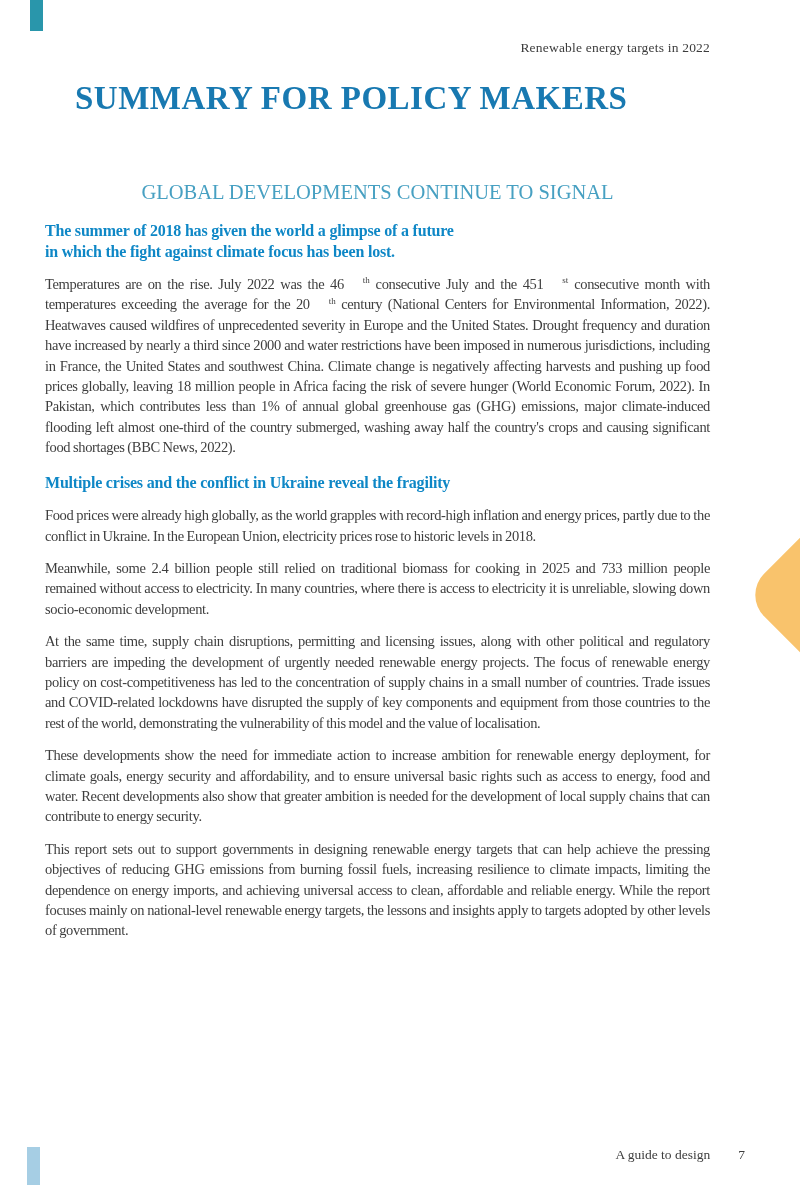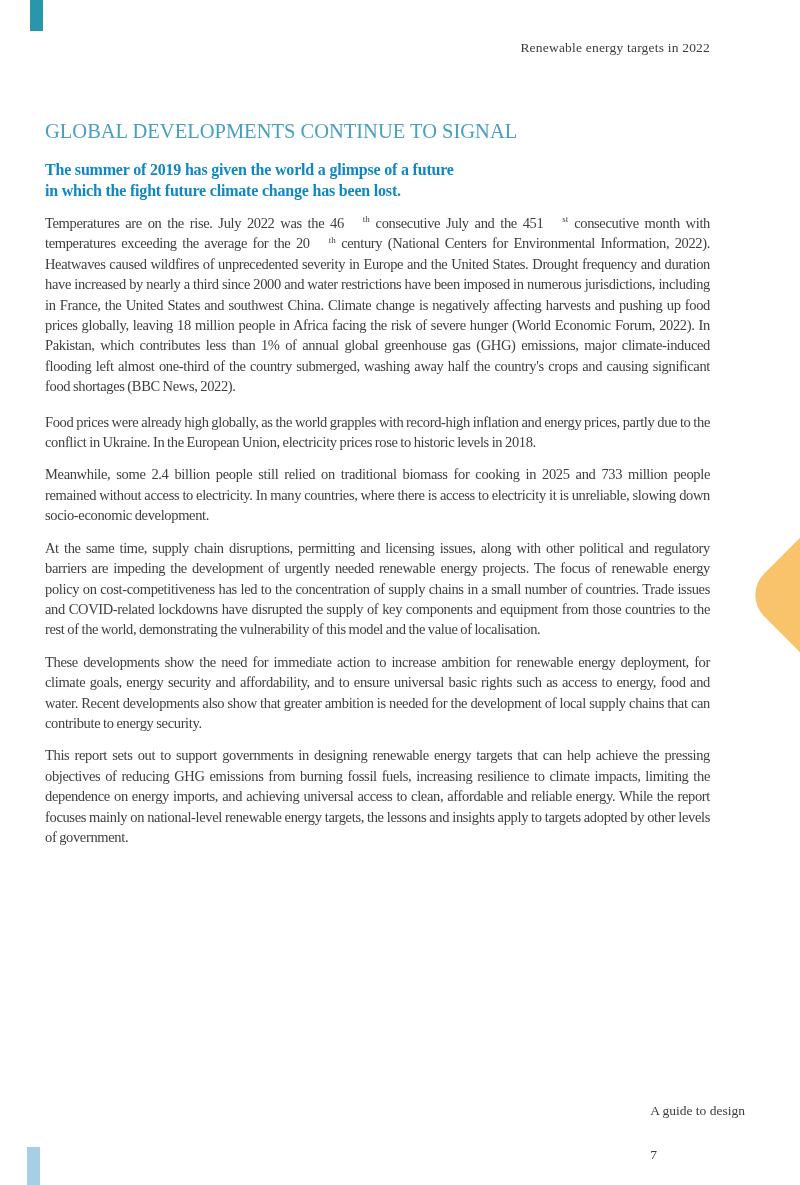--- a/index.html
+++ b/index.html
@@ -44,20 +44,21 @@
     font-weight: bold;
     letter-spacing: 0.5px;
     color: var(--title-color, #1879B1);
   }
   .content { margin: 62px 90px 0 45px; }
   .section-heading {
     font-size: 20.5px;
     line-height: 27px;
     font-weight: 400;
     color: var(--heading-color, #47A0C2);
+    text-align: center;
   }
   .lead {
     margin-top: 15px;
     font-size: 16px;
     line-height: 20.5px;
     font-weight: bold;
     letter-spacing: -0.2px;
     color: var(--lead-color, #0E87C6);
   }
   .para {
@@ -68,49 +69,50 @@
     word-spacing: -0.5px;
     text-align: justify;
     color: #3E3E3E;
   }
   .para sup { font-size: 9px; line-height: 0; vertical-align: super; letter-spacing: 0; padding-left: 19px; }
   .footer {
     position: absolute; bottom: 22px; right: 55px;
     display: flex; align-items: baseline; gap: 28px;
     font-size: 13.5px;
     color: #3C3C3C;
-    flex-direction: column;
   }
 </style>
 </head>
 <body>
 
 <div class="page">
 
   <div class="tab-top"></div>
   <div class="tab-bottom"></div>
   <div class="diamond"></div>
 
   <div class="header">Renewable energy targets in 2022</div>
 
+  <h1 class="title">SUMMARY FOR POLICY MAKERS</h1>
 
   <div class="content">
 
     <div class="section-heading">
       <div>GLOBAL DEVELOPMENTS CONTINUE TO SIGNAL</div>
     </div>
 
     <div class="lead">
-      <div>The summer of 2019 has given the world a glimpse of a future</div>
-      <div>in which the fight future climate change has been lost.</div>
+      <div>The summer of 2018 has given the world a glimpse of a future</div>
+      <div>in which the fight against climate focus has been lost.</div>
     </div>
 
     <p class="para">Temperatures are on the rise. July 2022 was the 46<sup>th</sup> consecutive July and the 451<sup>st</sup> consecutive month with temperatures exceeding the average for the 20<sup>th</sup> century (National Centers for Environmental Information, 2022). Heatwaves caused wildfires of unprecedented severity in Europe and the United States. Drought frequency and duration have increased by nearly a third since 2000 and water restrictions have been imposed in numerous jurisdictions, including in France, the United States and southwest China. Climate change is negatively affecting harvests and pushing up food prices globally, leaving 18 million people in Africa facing the risk of severe hunger (World Economic Forum, 2022). In Pakistan, which contributes less than 1% of annual global greenhouse gas (GHG) emissions, major climate-induced flooding left almost one-third of the country submerged, washing away half the country's crops and causing significant food shortages (BBC News, 2022).</p>
 
     <div class="lead">
+      <div>Multiple crises and the conflict in Ukraine reveal the fragility</div>
     </div>
 
     <p class="para">Food prices were already high globally, as the world grapples with record-high inflation and energy prices, partly due to the conflict in Ukraine. In the European Union, electricity prices rose to historic levels in 2018.</p>
     <p class="para">Meanwhile, some 2.4 billion people still relied on traditional biomass for cooking in 2025 and 733 million people remained without access to electricity. In many countries, where there is access to electricity it is unreliable, slowing down socio-economic development.</p>
     <p class="para">At the same time, supply chain disruptions, permitting and licensing issues, along with other political and regulatory barriers are impeding the development of urgently needed renewable energy projects. The focus of renewable energy policy on cost-competitiveness has led to the concentration of supply chains in a small number of countries. Trade issues and COVID-related lockdowns have disrupted the supply of key components and equipment from those countries to the rest of the world, demonstrating the vulnerability of this model and the value of localisation.</p>
     <p class="para">These developments show the need for immediate action to increase ambition for renewable energy deployment, for climate goals, energy security and affordability, and to ensure universal basic rights such as access to energy, food and water. Recent developments also show that greater ambition is needed for the development of local supply chains that can contribute to energy security.</p>
     <p class="para">This report sets out to support governments in designing renewable energy targets that can help achieve the pressing objectives of reducing GHG emissions from burning fossil fuels, increasing resilience to climate impacts, limiting the dependence on energy imports, and achieving universal access to clean, affordable and reliable energy. While the report focuses mainly on national-level renewable energy targets, the lessons and insights apply to targets adopted by other levels of government.</p>
 
   </div>
 

